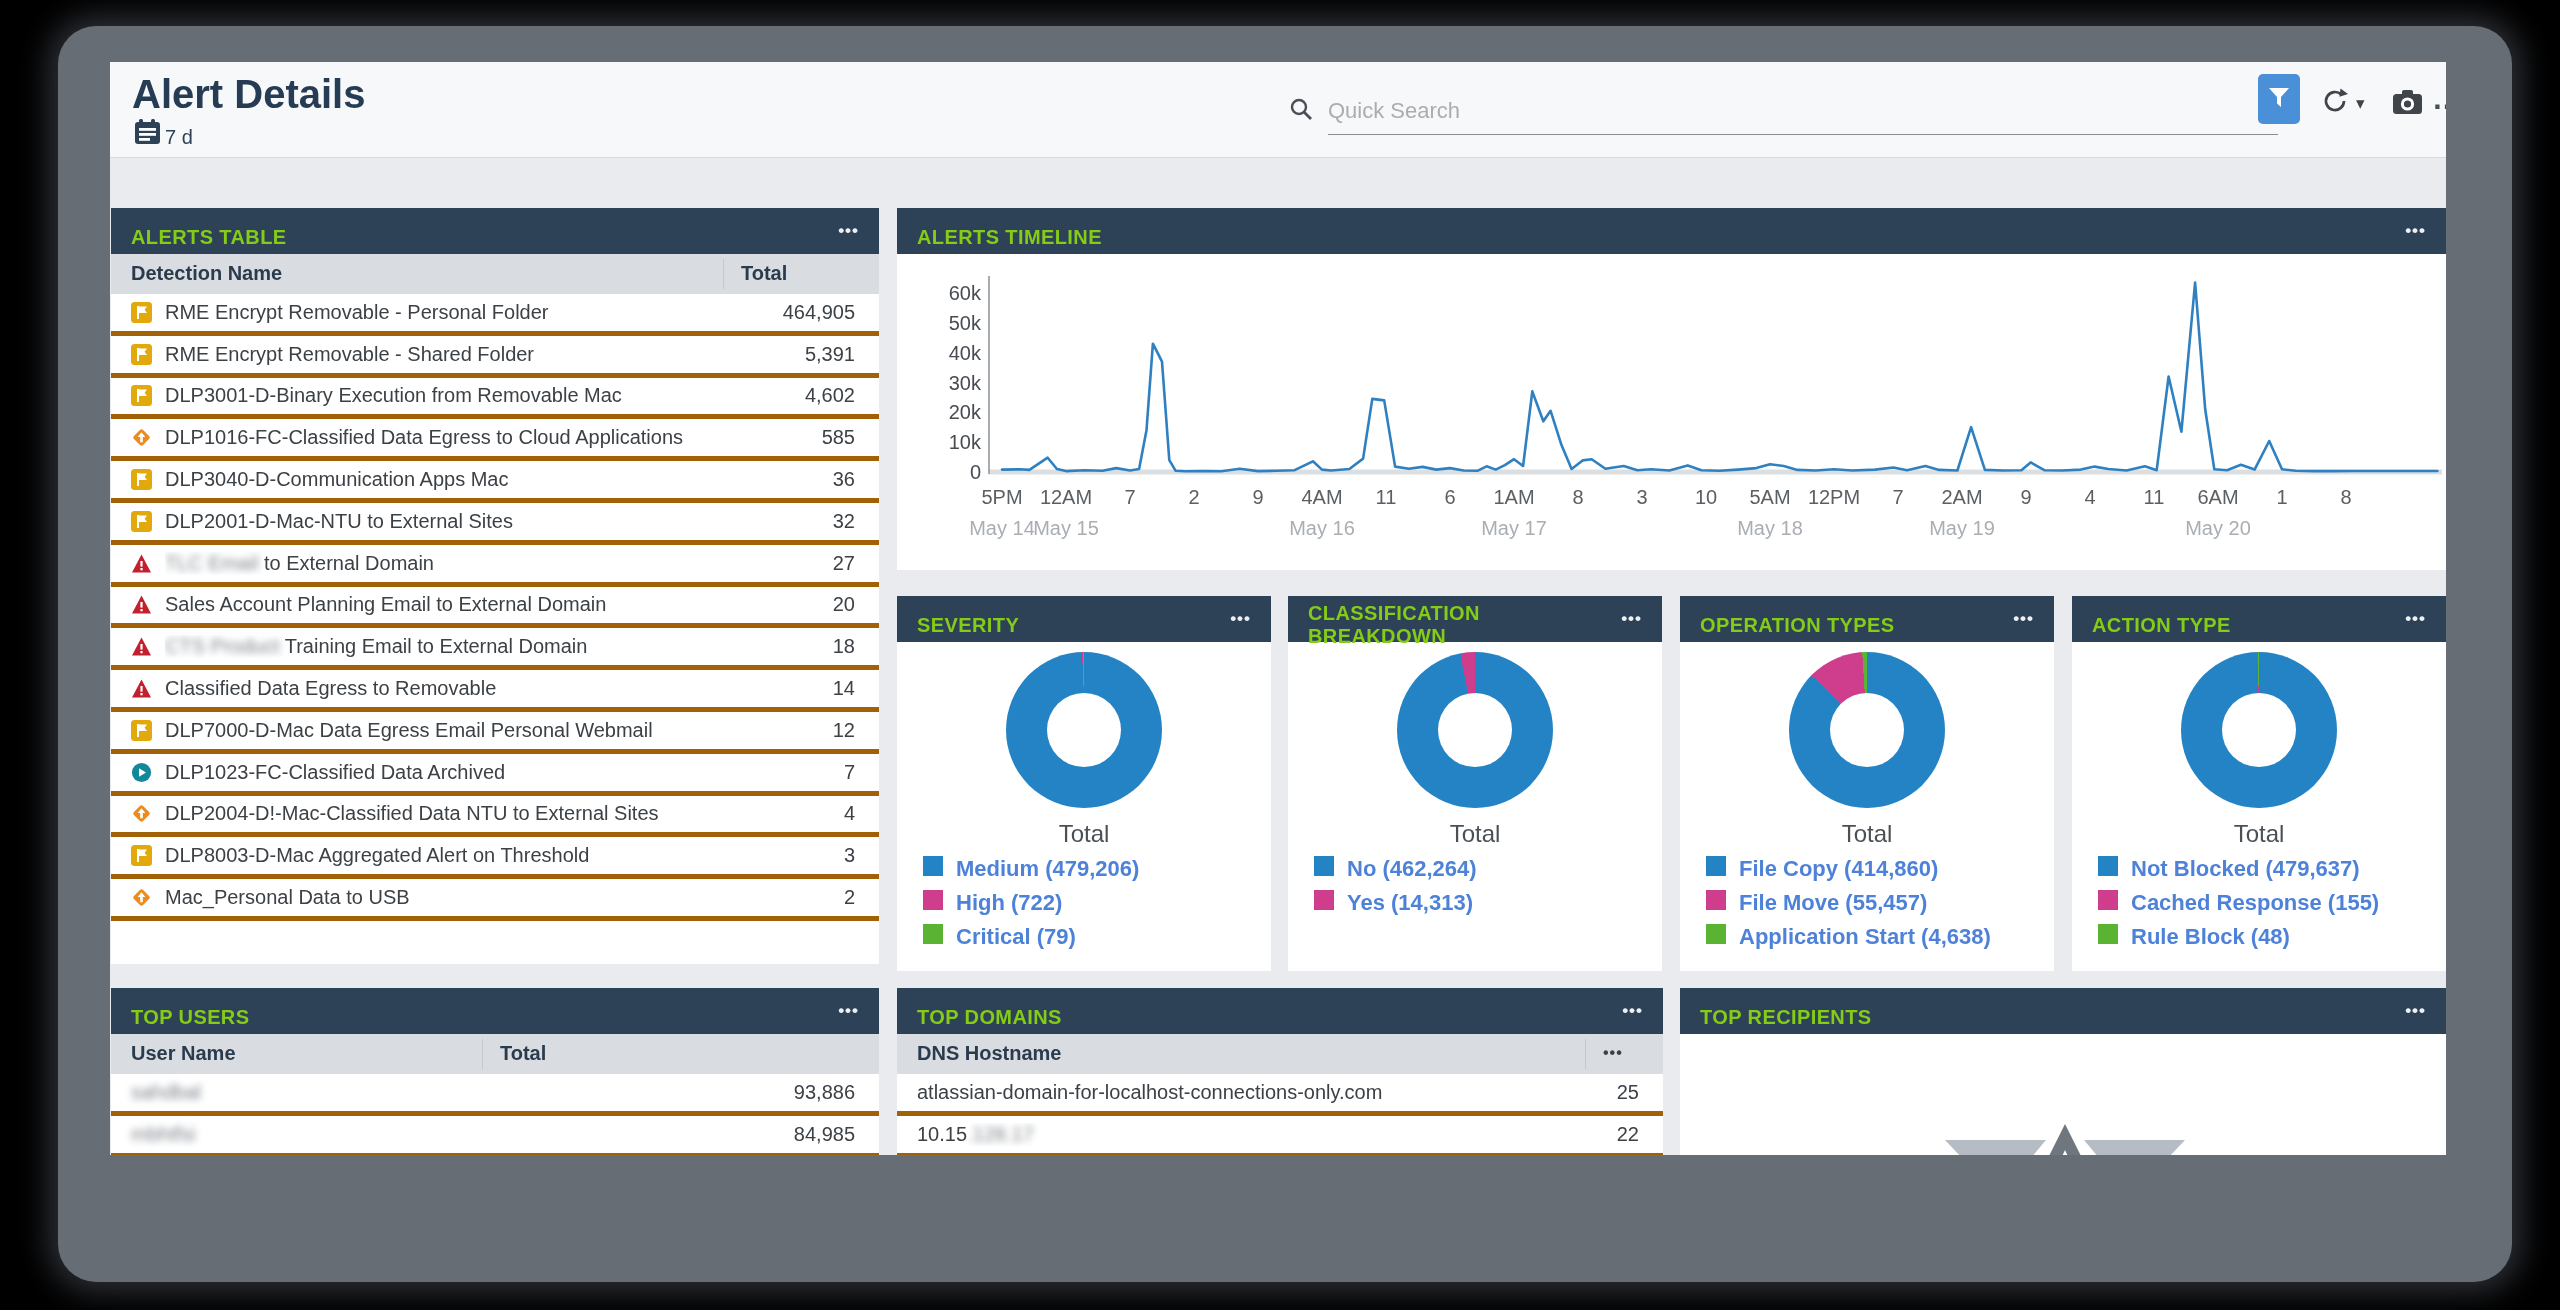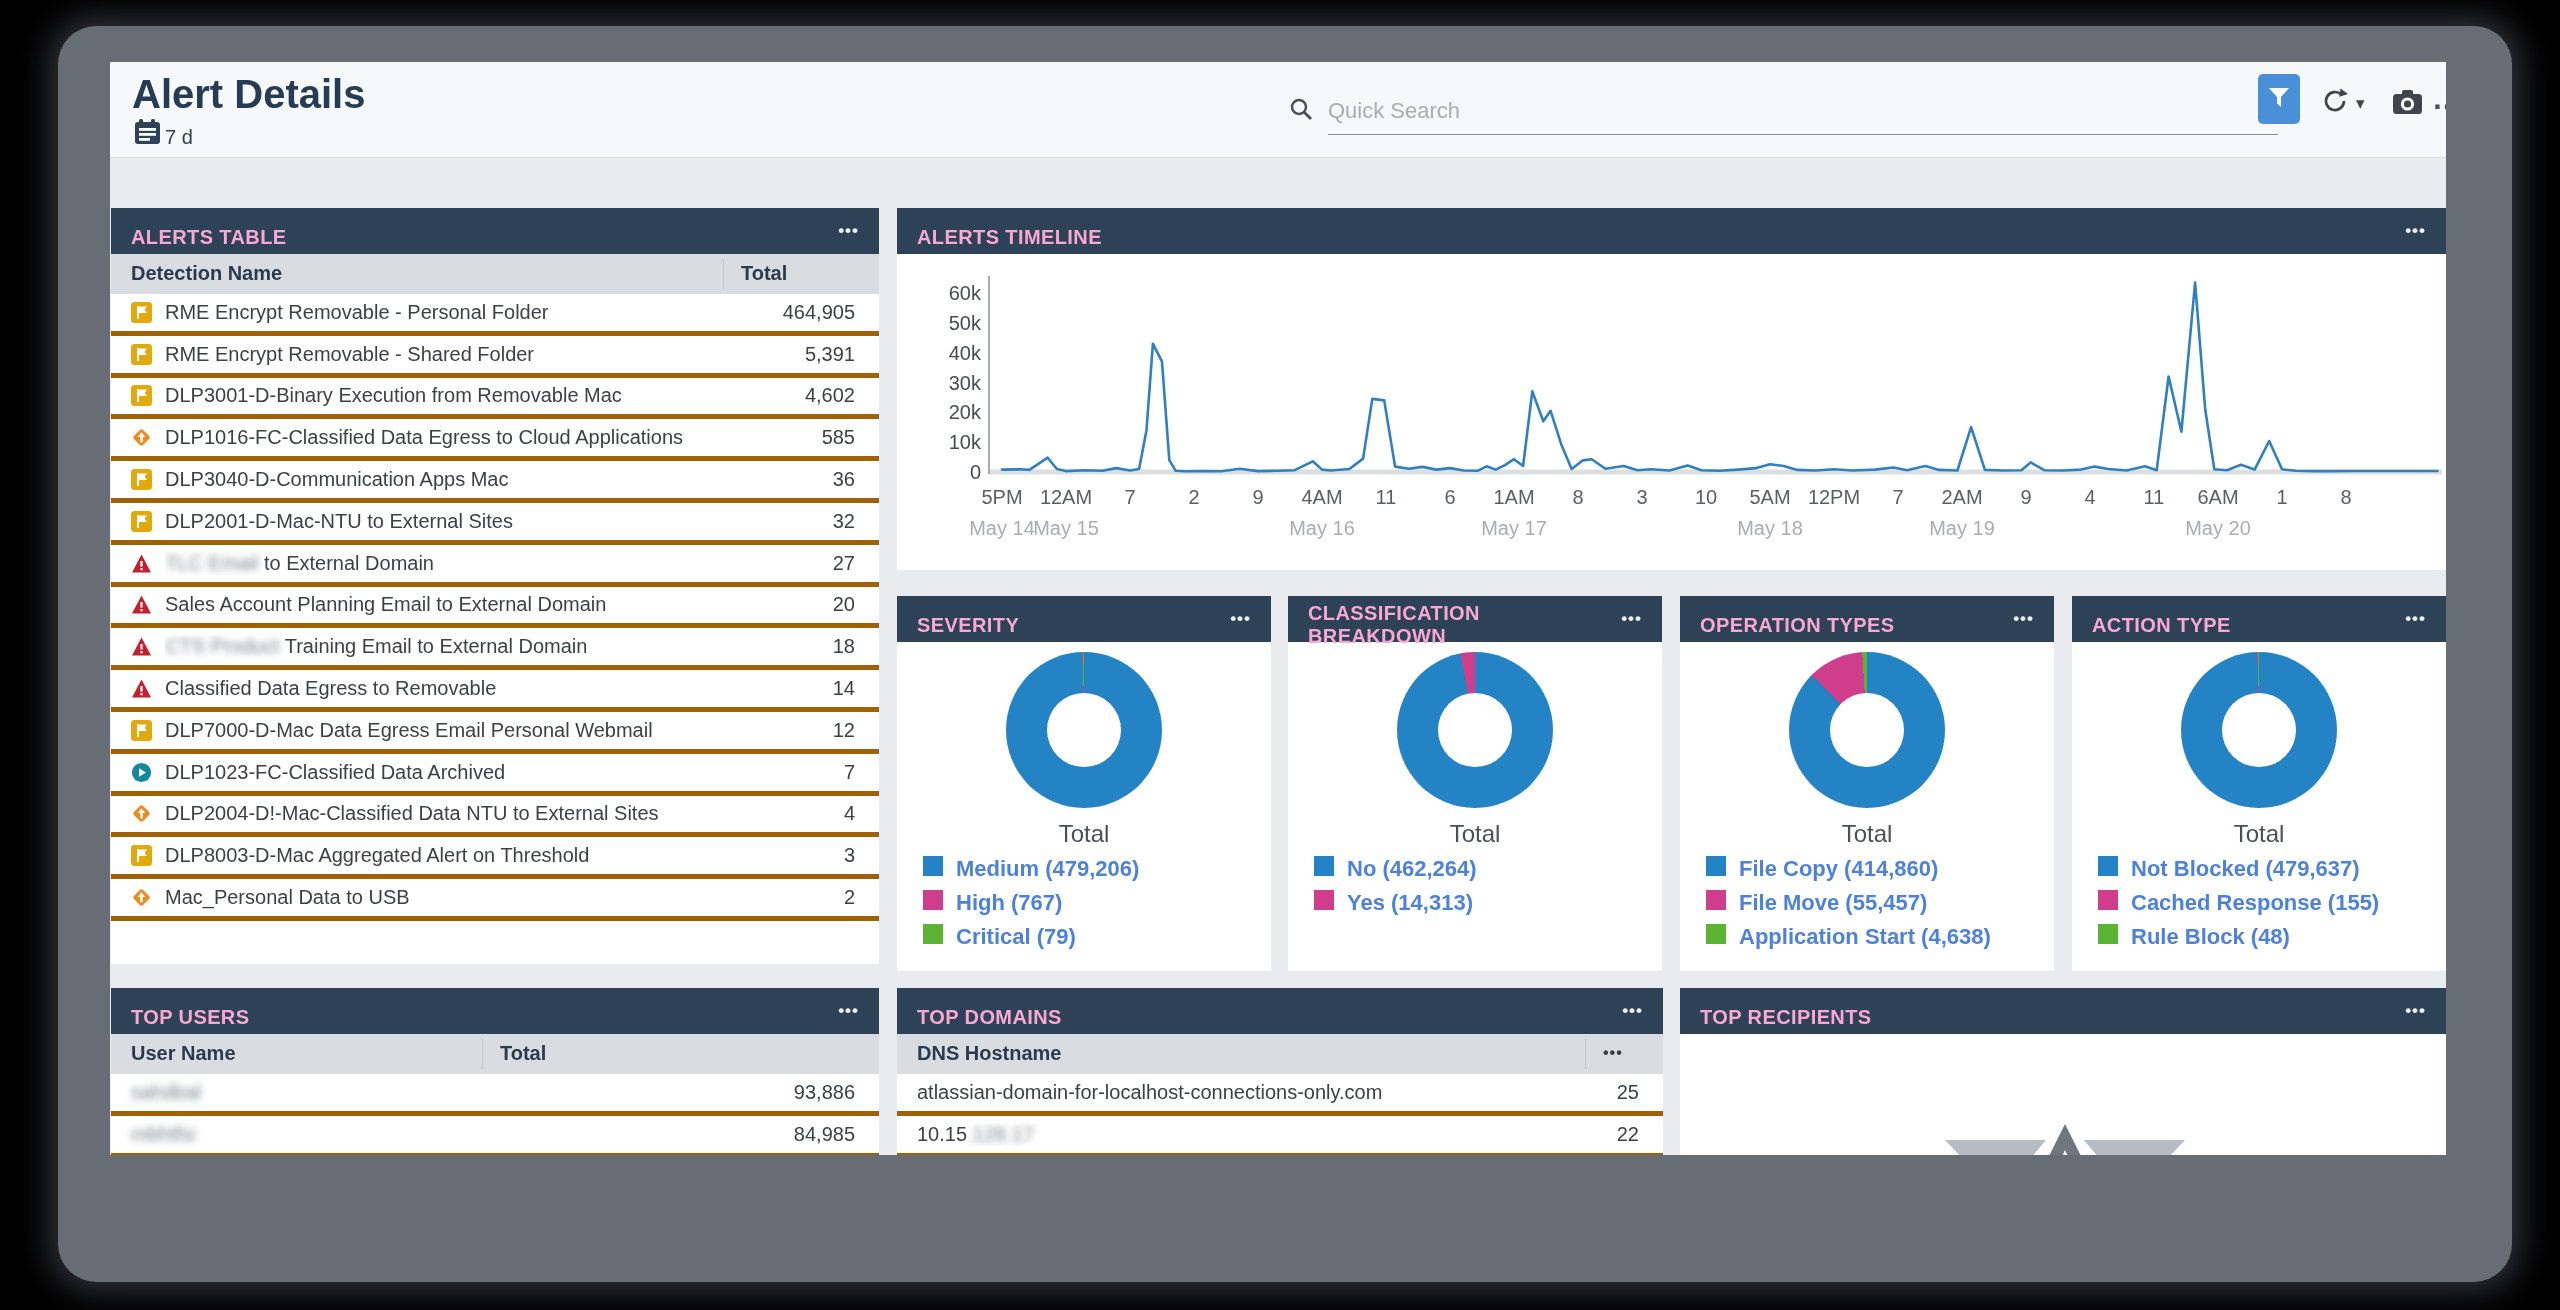--- a/index.html
+++ b/index.html
@@ -23,21 +23,21 @@
       border:0;border-radius:5px;cursor:pointer;display:flex;align-items:center;justify-content:center;}
   .refresh{position:absolute;left:2210px;top:24px;cursor:pointer;display:flex;align-items:center;}
   .caret{font-size:17px;color:#3f454b;margin-left:6px;}
   .camera{position:absolute;left:2282px;top:26px;cursor:pointer;}
   .tb-more{position:absolute;left:2322px;top:22px;font-size:30px;font-weight:700;color:#4a4f55;cursor:pointer;line-height:30px;}
 
   
   .panel{position:absolute;background:#fff;}
   .phead{height:46px;background:#2d4257;display:flex;align-items:center;justify-content:space-between;
          padding:0 20px;box-sizing:border-box;}
-  .ptitle{color:#f9a8d4;font-weight:700;font-size:20px;letter-spacing:.4px;margin-top:12px;}
+  .ptitle{color:#84cc16;font-weight:700;font-size:20px;letter-spacing:.4px;margin-top:12px;}
   .pmenu{color:#eef1f4;font-size:17px;font-weight:700;letter-spacing:1px;cursor:pointer;line-height:14px;}
   .colhead{position:absolute;left:0;right:0;top:46px;height:40px;background:#d9dde2;
            color:#2b3b4e;font-weight:700;font-size:20px;}
   .colhead .ch-name{position:absolute;left:20px;top:8px;}
   .ch-div{position:absolute;top:5px;bottom:5px;width:1px;background:#c3c8ce;}
   .ch-right{position:absolute;top:8px;}
 
   #p-alerts-table{left:1px;top:146px;width:768px;height:756px;}
   #p-alerts-table .ch-div{left:612px;}
   #p-alerts-table .ch-right{left:630px;}
@@ -369,21 +369,21 @@
         </div>
         <div class="donut" style="background: conic-gradient(rgb(35, 131, 196) 0%, rgb(35, 131, 196) 99.64%, rgb(207, 61, 141) 99.64%, rgb(207, 61, 141) 99.82%, rgb(91, 179, 52) 99.82%, rgb(91, 179, 52) 100%);"></div>
         <div class="dtotal">Total</div>
         <div class="legend">
             <div class="litem">
               <span class="lsq" style="background: rgb(35, 131, 196);"></span>
               <span class="ltxt">Medium (479,206)</span>
             </div>
             <div class="litem">
               <span class="lsq" style="background: rgb(207, 61, 141);"></span>
-              <span class="ltxt">High (767)</span>
+              <span class="ltxt">High (722)</span>
             </div>
             <div class="litem">
               <span class="lsq" style="background: rgb(91, 179, 52);"></span>
               <span class="ltxt">Critical (79)</span>
             </div>
           </div>
       </div>
 
       <div class="panel donutpanel" id="p-classification">
         <div class="phead">

